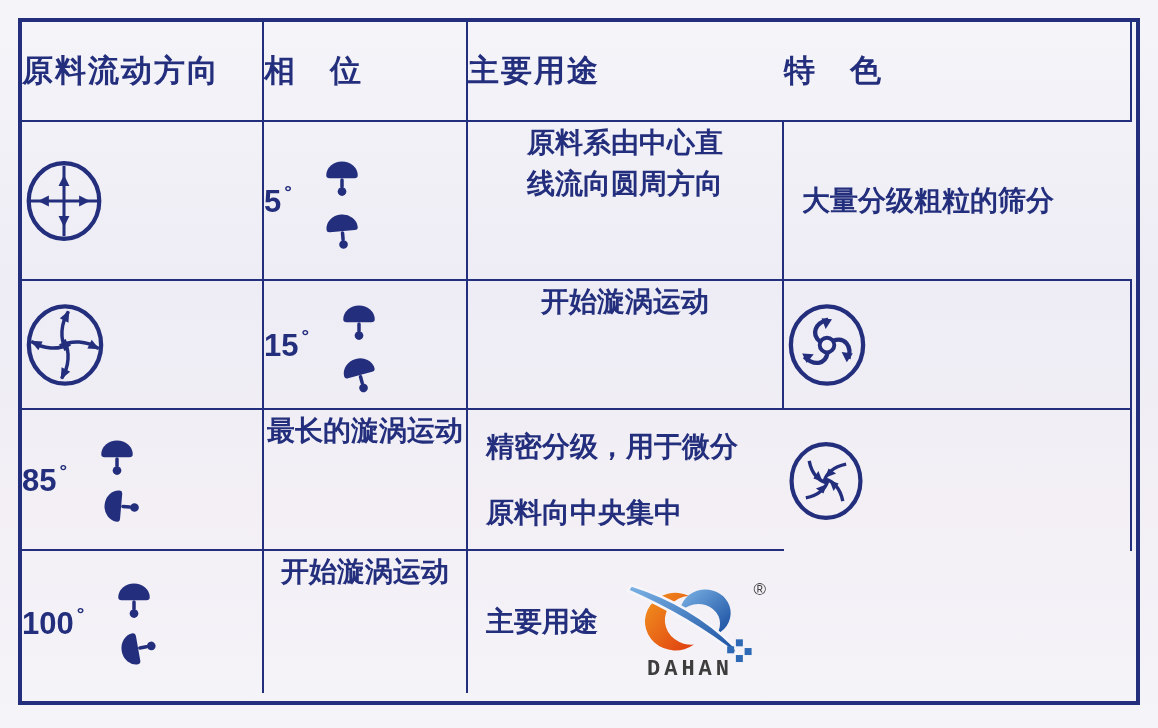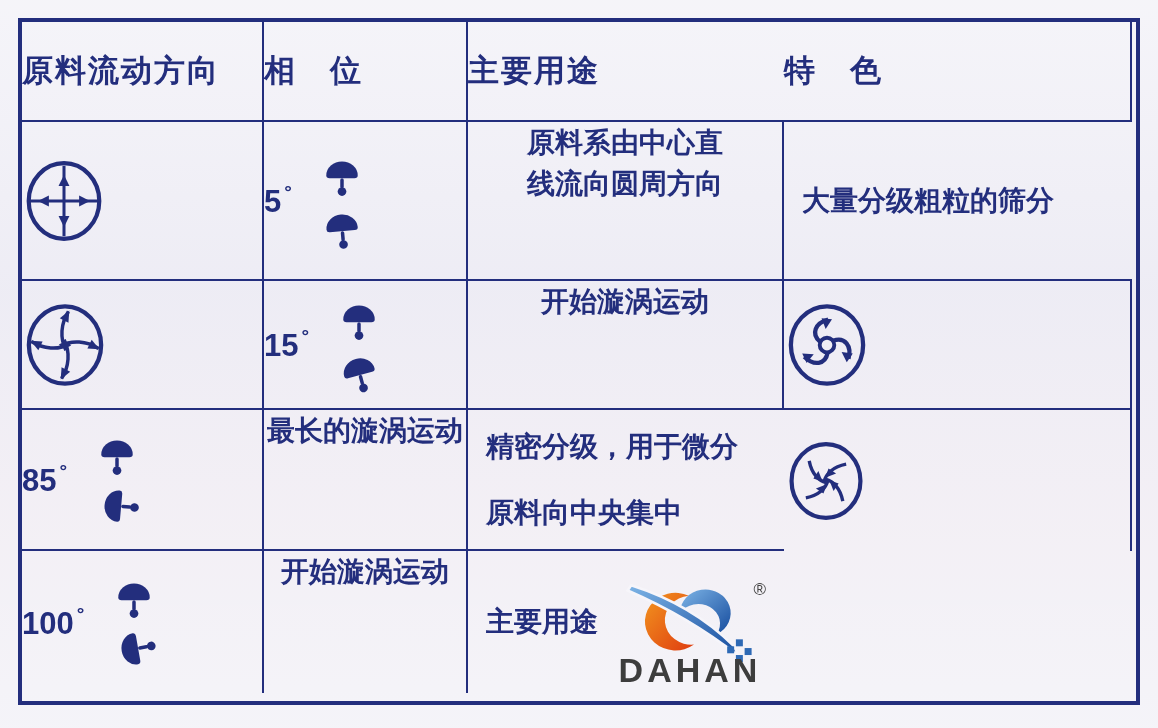--- a/index.html
+++ b/index.html
@@ -30,21 +30,21 @@
   .usage.wide{line-height:46px;gap:20px;}
   .phase{gap:26px;}
   .phase-label{font-size:31px;font-weight:700;white-space:nowrap;}
   .deg{font-size:19px;vertical-align:14px;margin-left:3px;font-weight:700;}
   .weights{display:flex;flex-direction:column;align-items:center;gap:5px;}
   .umb{display:block;}
   .logo{position:absolute;right:6px;bottom:0;width:168px;height:122px;}
   .logo .rmark{position:absolute;right:12px;top:-2px;font-size:17px;color:#444;font-weight:400;}
   .logo .brand{
     position:absolute;left:0;right:8px;bottom:2px;text-align:center;
-    font-size:34px;font-weight:800;letter-spacing:4px;color:#3d3d3d;
+    font-size:22px;font-weight:800;letter-spacing:4px;color:#3d3d3d;font-family:Liberation Mono, monospace;
   }
   .logo svg.mark{position:absolute;left:14px;top:2px;}
   svg{overflow:visible;}
 </style>
 </head>
 <body>
 
 <div class="scan-tint"></div>
 
 <svg width="0" height="0" style="position:absolute" aria-hidden="true">

